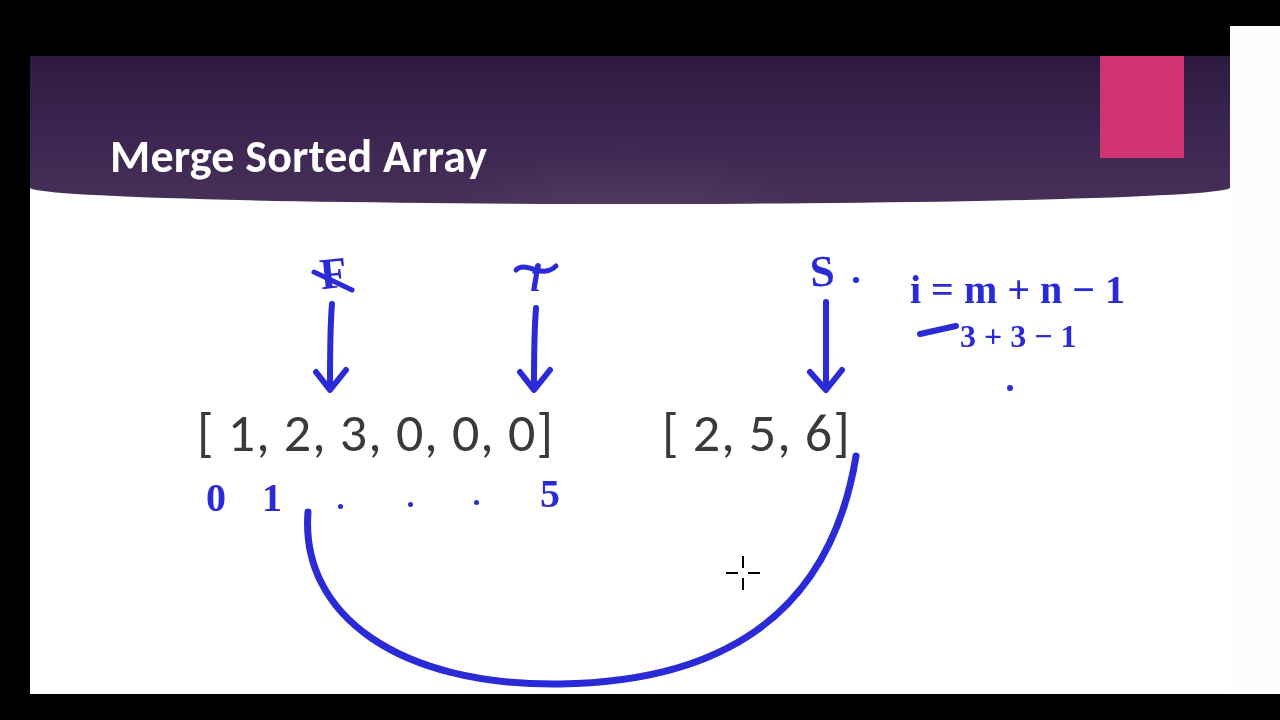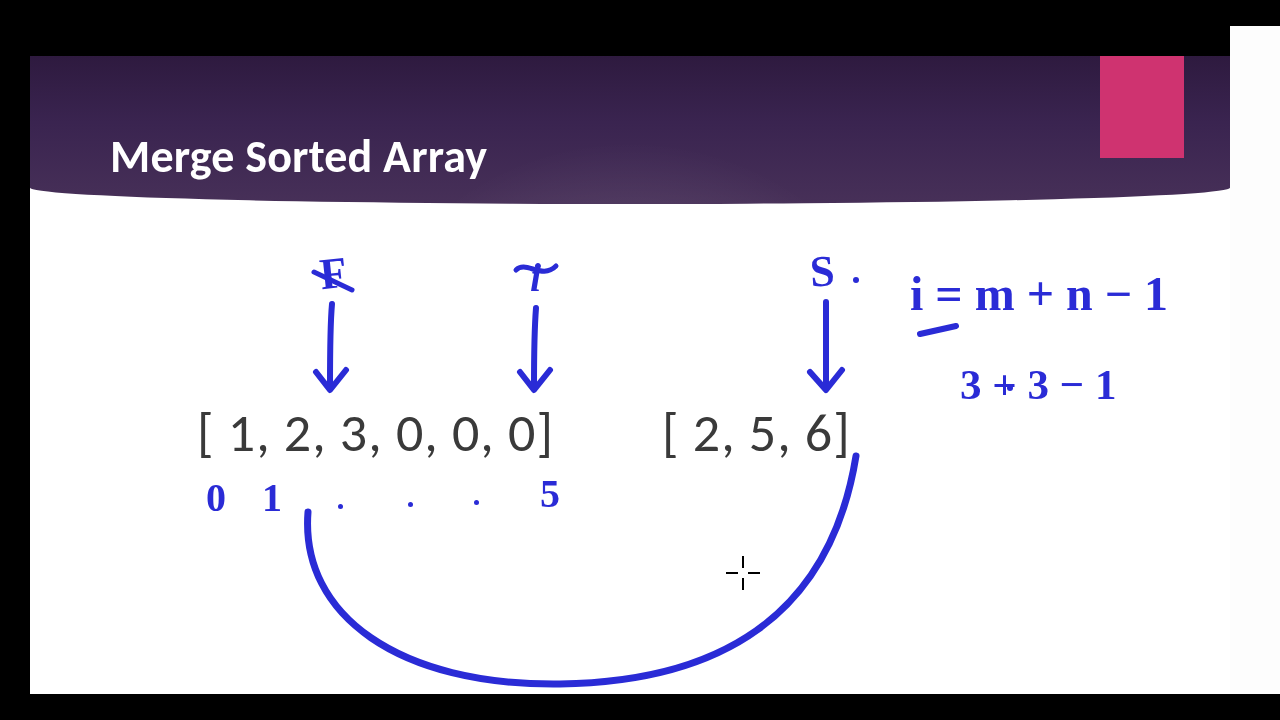--- a/index.html
+++ b/index.html
@@ -101,22 +101,22 @@
   }
   .ink {
     position: absolute;
     font-family: "Comic Sans MS", "Segoe Script", cursive;
     color: #2a2bd6;
     font-weight: 600;
   }
   .label-f { left: 290px; top: 192px; font-size: 44px; transform: rotate(-6deg); }
   .label-i { left: 500px; top: 198px; font-size: 40px; font-style: italic; }
   .label-s { left: 780px; top: 190px; font-size: 44px; transform: rotate(-4deg); }
-  .formula1 { left: 880px; top: 210px; font-size: 48px; white-space: pre; }
-  .formula2 { left: 930px; top: 262px; font-size: 43px; white-space: pre; margin-top: 42px; }
+  .formula1 { left: 880px; top: 210px; font-size: 40px; white-space: pre; }
+  .formula2 { left: 930px; top: 262px; font-size: 32px; white-space: pre; }
   .idx0 { left: 176px; top: 418px; font-size: 40px; }
   .idx1 { left: 232px; top: 418px; font-size: 40px; }
   .idx5 { left: 510px; top: 414px; font-size: 40px; }
   .dot  { position:absolute; background:#2a2bd6; border-radius:50%; }
 
   svg.ink-svg {
     position: absolute;
     left: 0;
     top: 0;
     width: 1200px;

